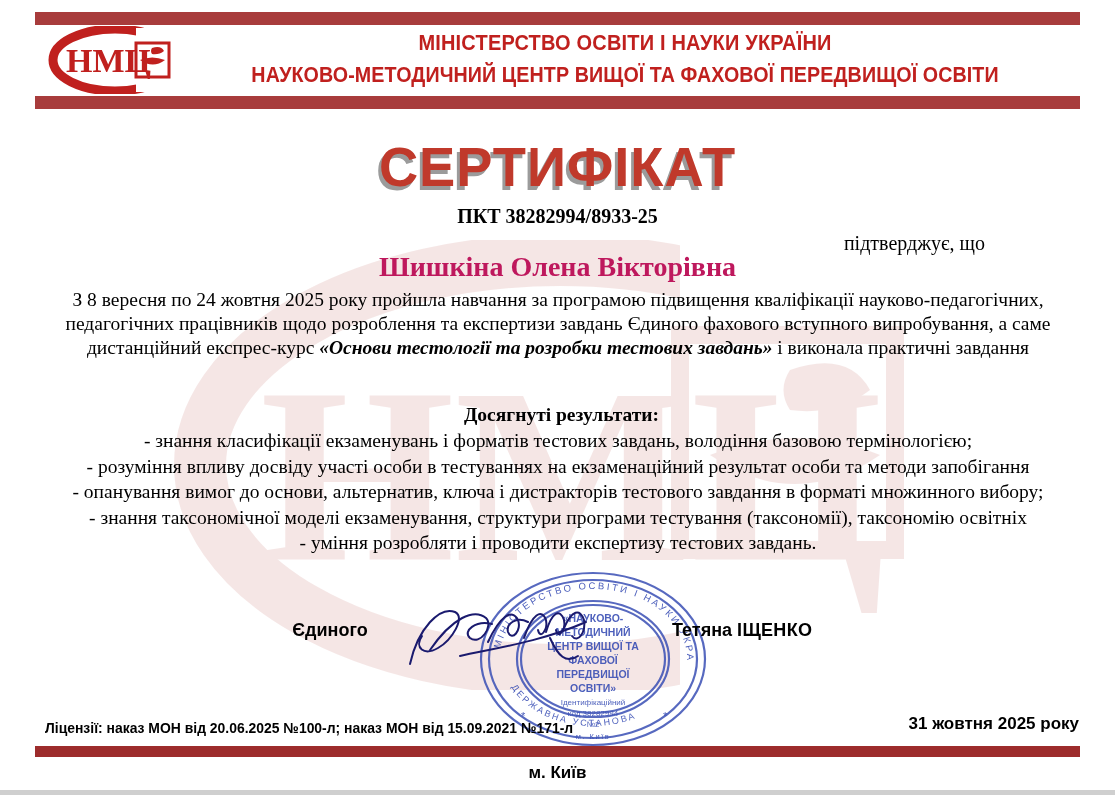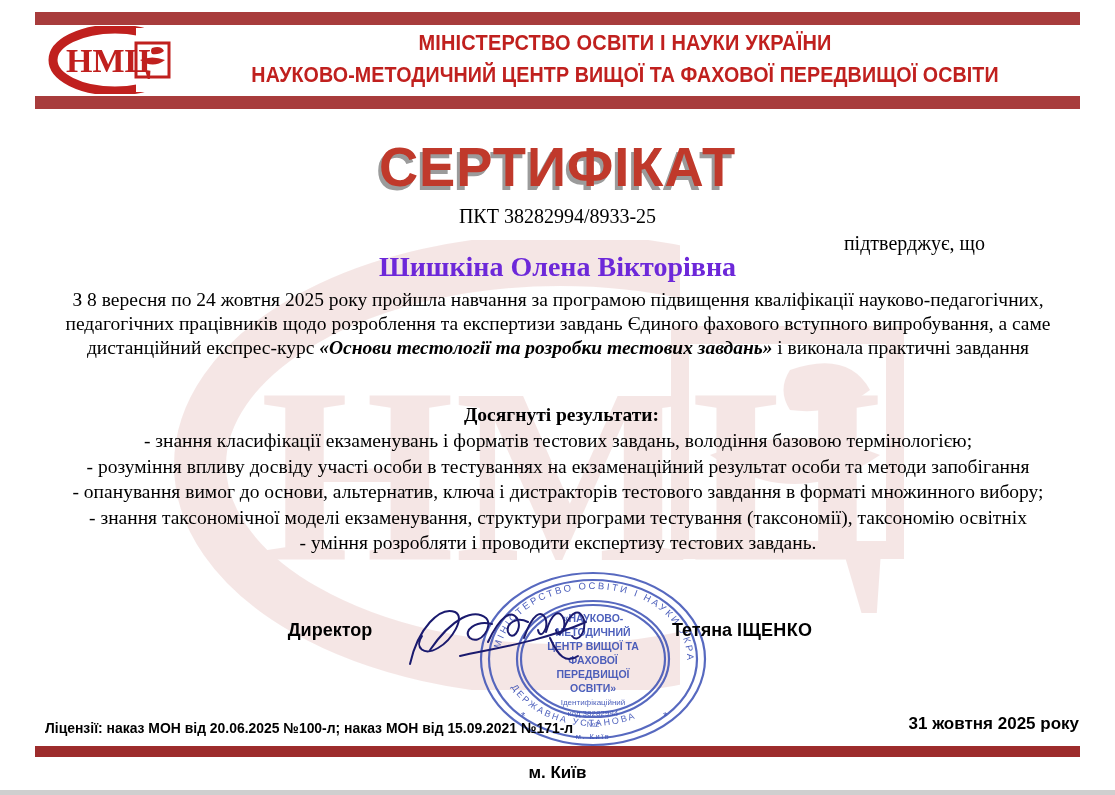--- a/index.html
+++ b/index.html
@@ -92,34 +92,35 @@
     color: #c0392b;
     text-shadow: -3px 4px 0 #9b9b9b;
     transform: scaleX(.97);
   }
 
   .code-line {
     position: absolute;
     top: 205px; left: 0; width: 1115px;
     text-align: center;
     font-size: 20px;
+    font-weight: bold;
   }
   .confirm-line {
     position: absolute;
     top: 232px; left: 11px; width: 974px;
     text-align: right;
     font-size: 20px;
   }
   .person-name {
     position: absolute;
     top: 251px; left: 0; width: 1115px;
     text-align: center;
     font-size: 28px;
     font-weight: bold;
-    color: #6d28d9;
+    color: #be185d;
   }
 
   .body-par {
     position: absolute;
     top: 288px;
     left: 62px;
     width: 992px;
     text-align: center;
     font-size: 19.5px;
     line-height: 24px;
@@ -346,21 +347,21 @@
         <path d="M88 44 C100 18, 112 10, 118 22 C122 32, 112 44, 108 34 C106 26, 116 18, 128 24"></path>
         <path d="M124 40 C132 16, 142 10, 146 22 C148 32, 140 42, 138 32"></path>
         <path d="M146 34 C152 14, 160 10, 164 22 C166 32, 158 42, 156 32"></path>
         <path d="M164 30 C172 12, 180 10, 184 22 C186 34, 178 46, 172 38"></path>
         <path d="M60 58 C96 50, 140 44, 186 24"></path>
         <path d="M150 40 C158 58, 166 66, 178 58"></path>
       </g>
     </svg>
   </div>
 
-  <div class="sig-role">Директор</div>
+  <div class="sig-role">Єдиного</div>
   <div class="sig-name">
     <span class="given">Тетяна</span>
     <span class="family">ІЩЕНКО</span>
   </div>
 
   <div class="license">Ліцензії: наказ МОН від 20.06.2025 №100-л; наказ МОН від 15.09.2021 №171-л</div>
   <div class="date-line">31 жовтня 2025 року</div>
   <div class="ftr-bar"></div>
   <div class="city">м. Київ</div>
   <div class="page-edge"></div>

